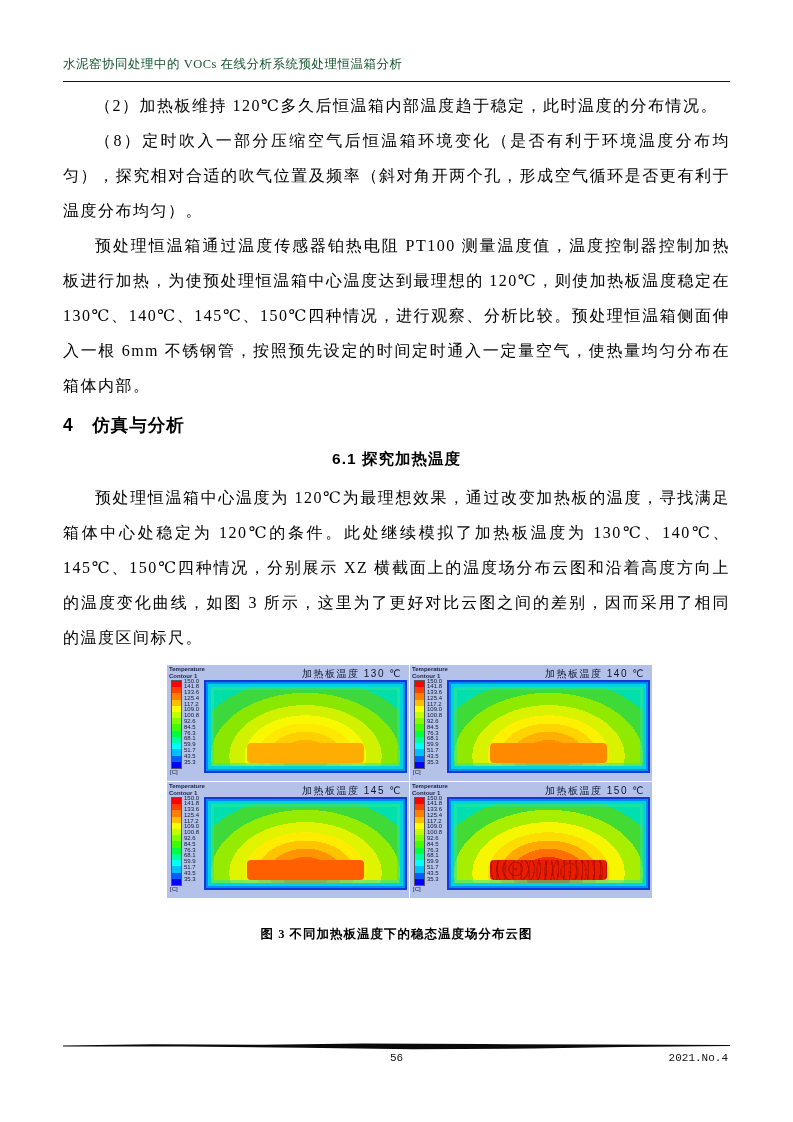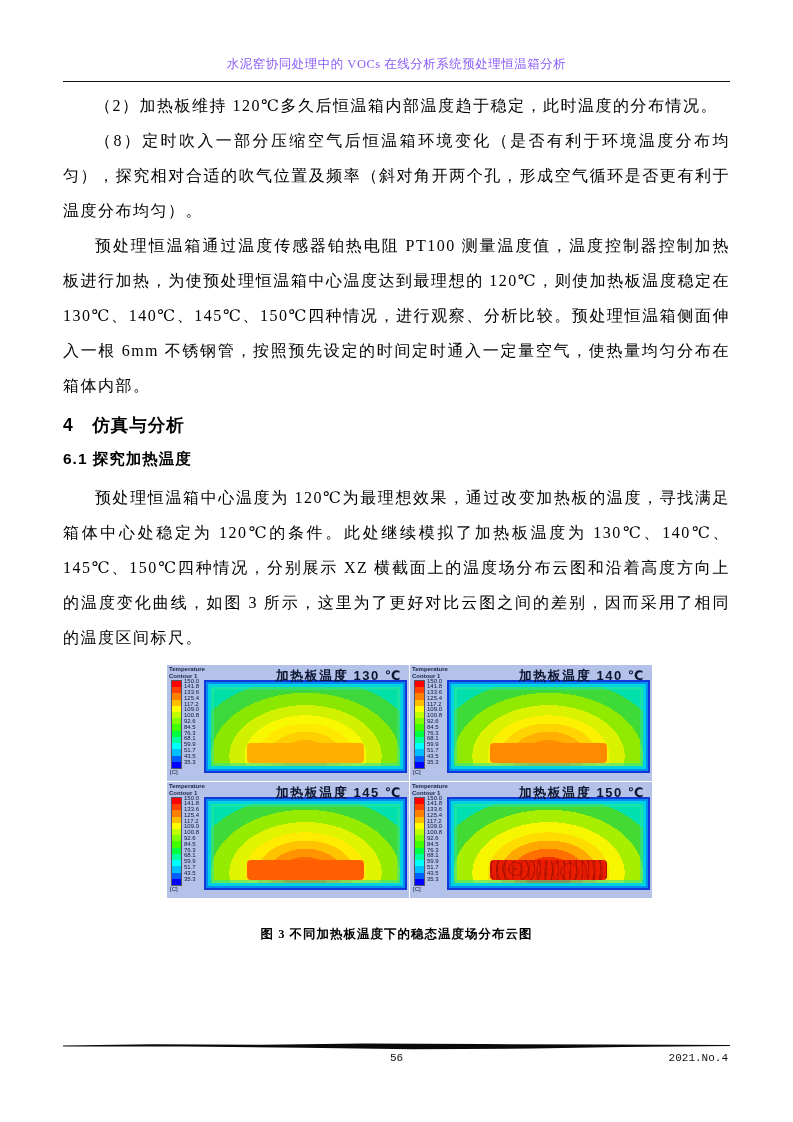--- a/index.html
+++ b/index.html
@@ -1,36 +1,36 @@
 <!DOCTYPE html>
 <html><head>
 <meta charset="utf-8">
 <style>
   html,body{margin:0;padding:0;background:#ffffff;}
   .page{position:relative;width:793px;height:1122px;background:#fff;overflow:hidden;
         font-family:"Liberation Serif","DejaVu Serif",serif;color:#000;}
   .content{position:absolute;left:63px;top:56px;width:667px;}
-  .running-head{text-align:center;font-size:12.5px;letter-spacing:.5px;color:#8b5cf6;
+  .running-head{text-align:left;font-size:12.5px;letter-spacing:.5px;color:#14532d;
         padding-bottom:8px;border-bottom:1.6px solid #111;}
   .para{margin:0;font-size:16px;line-height:35px;letter-spacing:1.5px;
         text-align:justify;text-indent:2em;}
   .p-first{margin-top:6px;}
   h2.sec{margin:12px 0 6px 0;font-family:"Liberation Sans","DejaVu Sans",sans-serif;
         font-weight:bold;font-size:17.5px;letter-spacing:1px;}
   h2.sec6{margin-top:10px;margin-bottom:8px;}
   h3.subsec{margin:12px 0 6px 0;font-family:"Liberation Sans","DejaVu Sans",sans-serif;
-        font-weight:bold;font-size:15.5px;letter-spacing:1px;}
+        font-weight:bold;font-size:15.5px;letter-spacing:1px;text-align:center;}
   .para2{margin-top:10px;}
 
   
   .figure{margin:10px 0 0 104px;width:485px;display:grid;
         grid-template-columns:242px 242px;grid-template-rows:116px 116px;gap:1px;}
   .panel{position:relative;width:242px;height:116px;background:#b4c1e8;overflow:hidden;
         font-family:"Liberation Sans","DejaVu Sans",sans-serif;}
-  .p-title{position:absolute;top:2px;right:7px;font-size:13px;font-weight:bold;
+  .p-title{position:absolute;top:2px;right:7px;font-size:10px;font-weight:normal;
         color:#0c1530;letter-spacing:1.5px;white-space:nowrap;}
   .legend-title{position:absolute;top:1px;left:2px;font-size:6px;line-height:6.5px;
         color:#1a2444;font-weight:bold;}
   .colorbar{position:absolute;left:5px;top:16px;width:9px;height:87px;
         outline:.5px solid #556;}
   .scale{position:absolute;left:17px;top:13.5px;width:24px;}
   .scale div{font-size:6px;line-height:5.8px;color:#101830;white-space:nowrap;}
   .unit{position:absolute;left:3px;top:104px;font-size:6px;color:#101830;}
   .contour{position:absolute;left:37px;top:15px;right:2px;bottom:8px;
         box-shadow:inset 0 0 0 2px #1438d8,inset 0 0 0 4px #008cf0,

